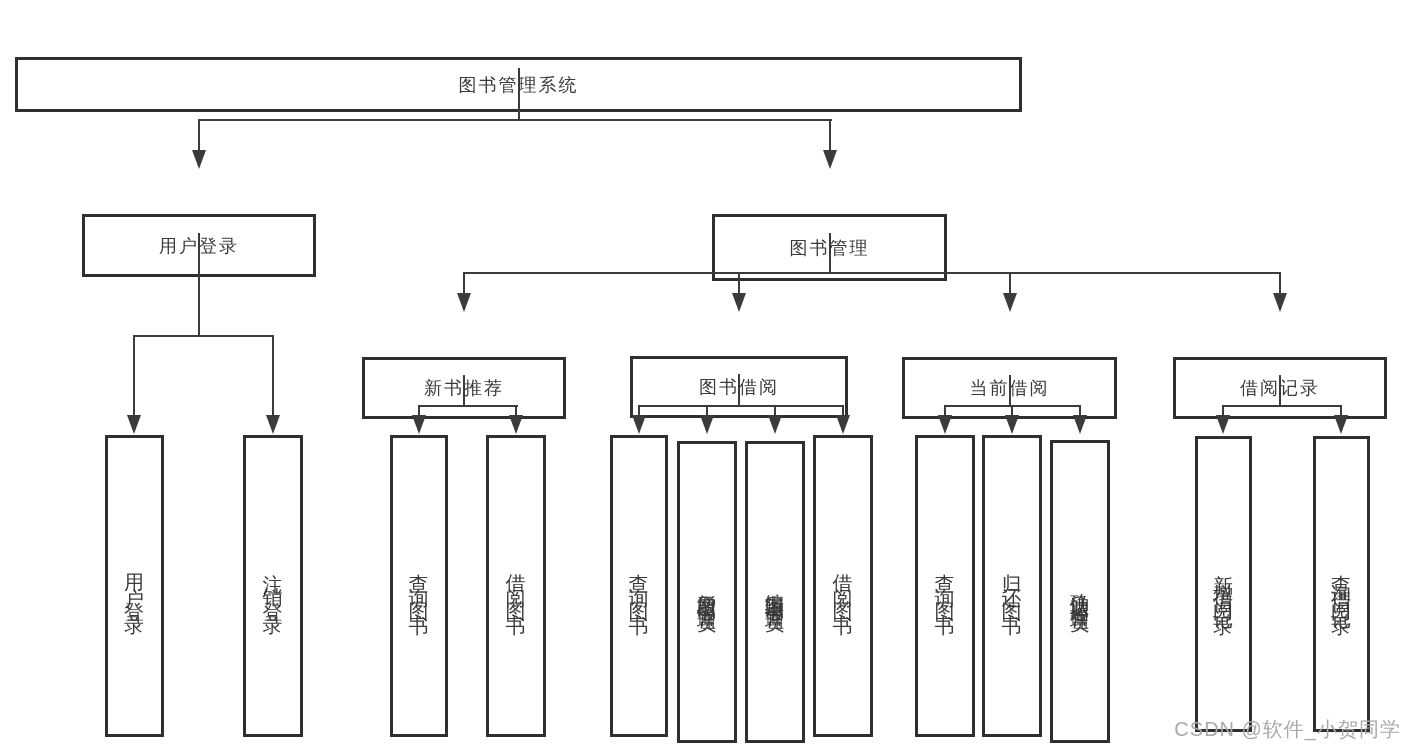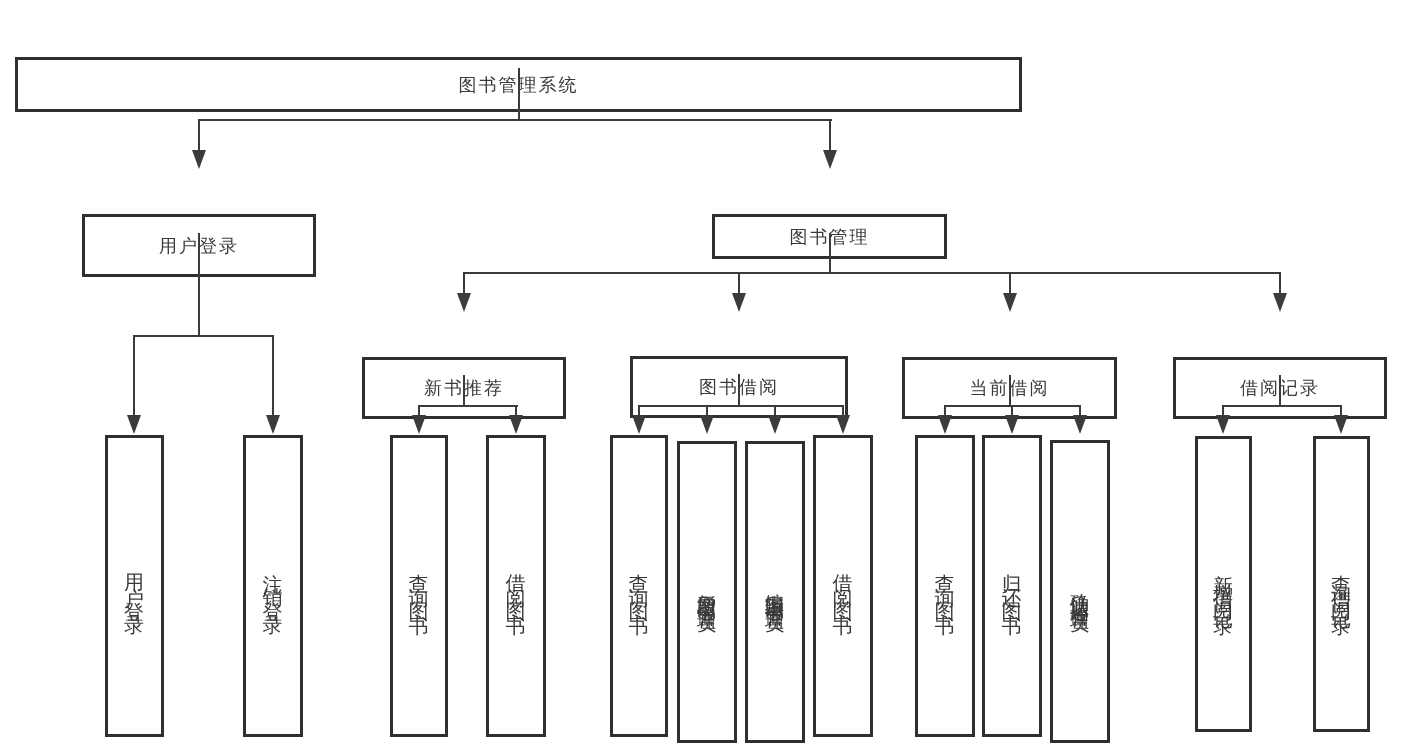--- a/index.html
+++ b/index.html
@@ -42,21 +42,21 @@
 
 <div class="stage">
 
   <div class="box h-box" style="left:15px;top:13px;width:1007px;height:55px;">
     <span>图书管理系统</span>
   </div>
 
   <div class="box h-box" style="left:82px;top:170px;width:234px;height:63px;">
     <span>用户登录</span>
   </div>
-  <div class="box h-box" style="left:712px;top:170px;width:235px;height:45px;">
+  <div class="box h-box" style="left:712px;top:170px;width:235px;height:67px;">
     <span>图书管理</span>
   </div>
 
   <div class="box h-box" style="left:362px;top:313px;width:204px;height:62px;">
     <span>新书推荐</span>
   </div>
   <div class="box h-box" style="left:902px;top:313px;width:215px;height:62px;">
     <span>当前借阅</span>
   </div>
   <div class="box h-box" style="left:630px;top:312px;width:218px;height:62px;">
@@ -103,20 +103,21 @@
     <span class="long">确认归还（管理员）</span>
   </div>
 
   <div class="box v-box" style="left:1195px;top:436px;width:57px;height:296px;">
     <span class="len6">新增借阅记录</span>
   </div>
   <div class="box v-box" style="left:1313px;top:436px;width:57px;height:296px;">
     <span class="len6">查询借阅记录</span>
   </div>
 
+  <div class="watermark">CSDN @软件_小贺同学</div>
 
 <div class="line" style="left: 518px; top: 68px; width: 2px; height: 53px;"></div>
     <div class="line" style="left: 198px; top: 119px; width: 634px; height: 2px;"></div>
     <div class="line" style="left: 198px; top: 119px; width: 2px; height: 33px;"></div>
     <div class="line" style="left: 829px; top: 119px; width: 2px; height: 33px;"></div>
     <div class="line" style="left: 198px; top: 233px; width: 2px; height: 104px;"></div>
     <div class="line" style="left: 133px; top: 335px; width: 141px; height: 2px;"></div>
     <div class="line" style="left: 133px; top: 335px; width: 2px; height: 82px;"></div>
     <div class="line" style="left: 272px; top: 335px; width: 2px; height: 82px;"></div>
     <div class="line" style="left: 829px; top: 233px; width: 2px; height: 41px;"></div>

